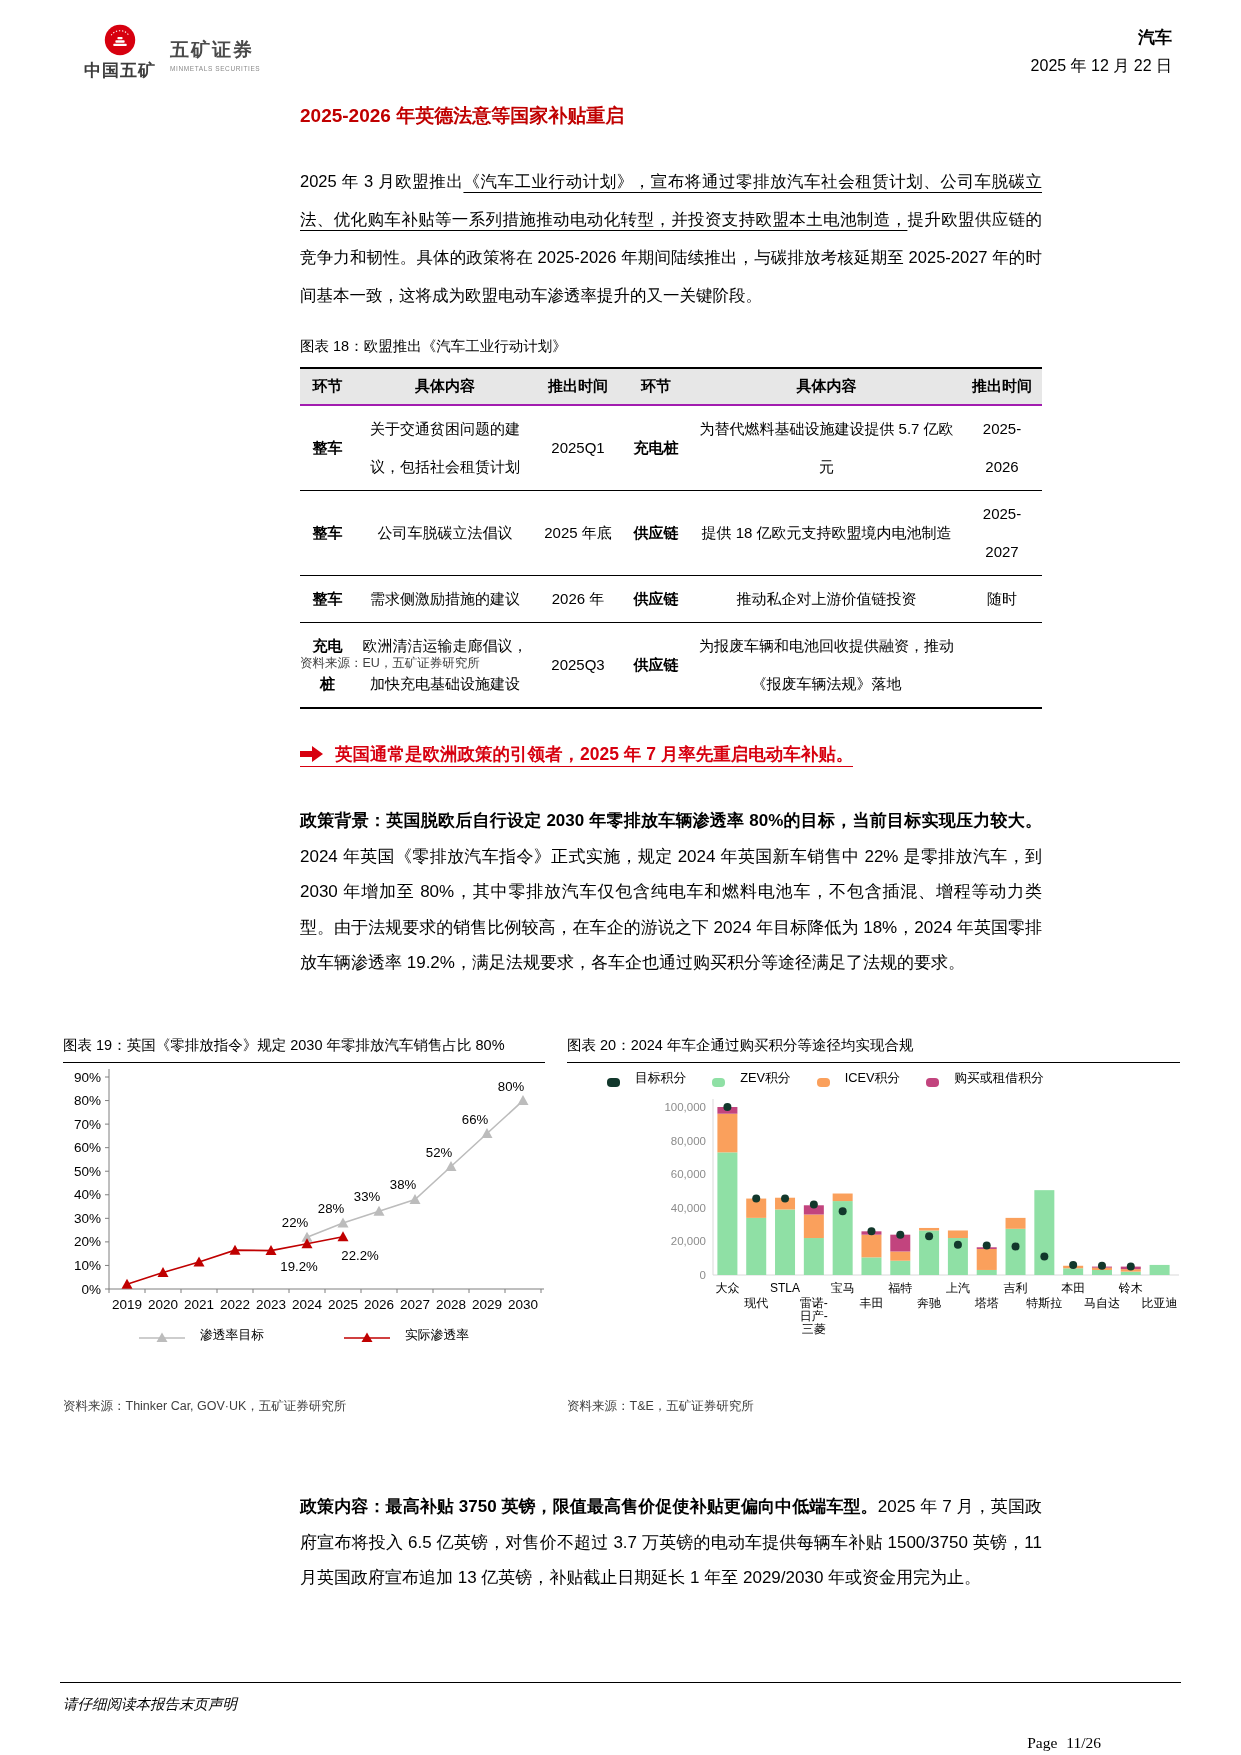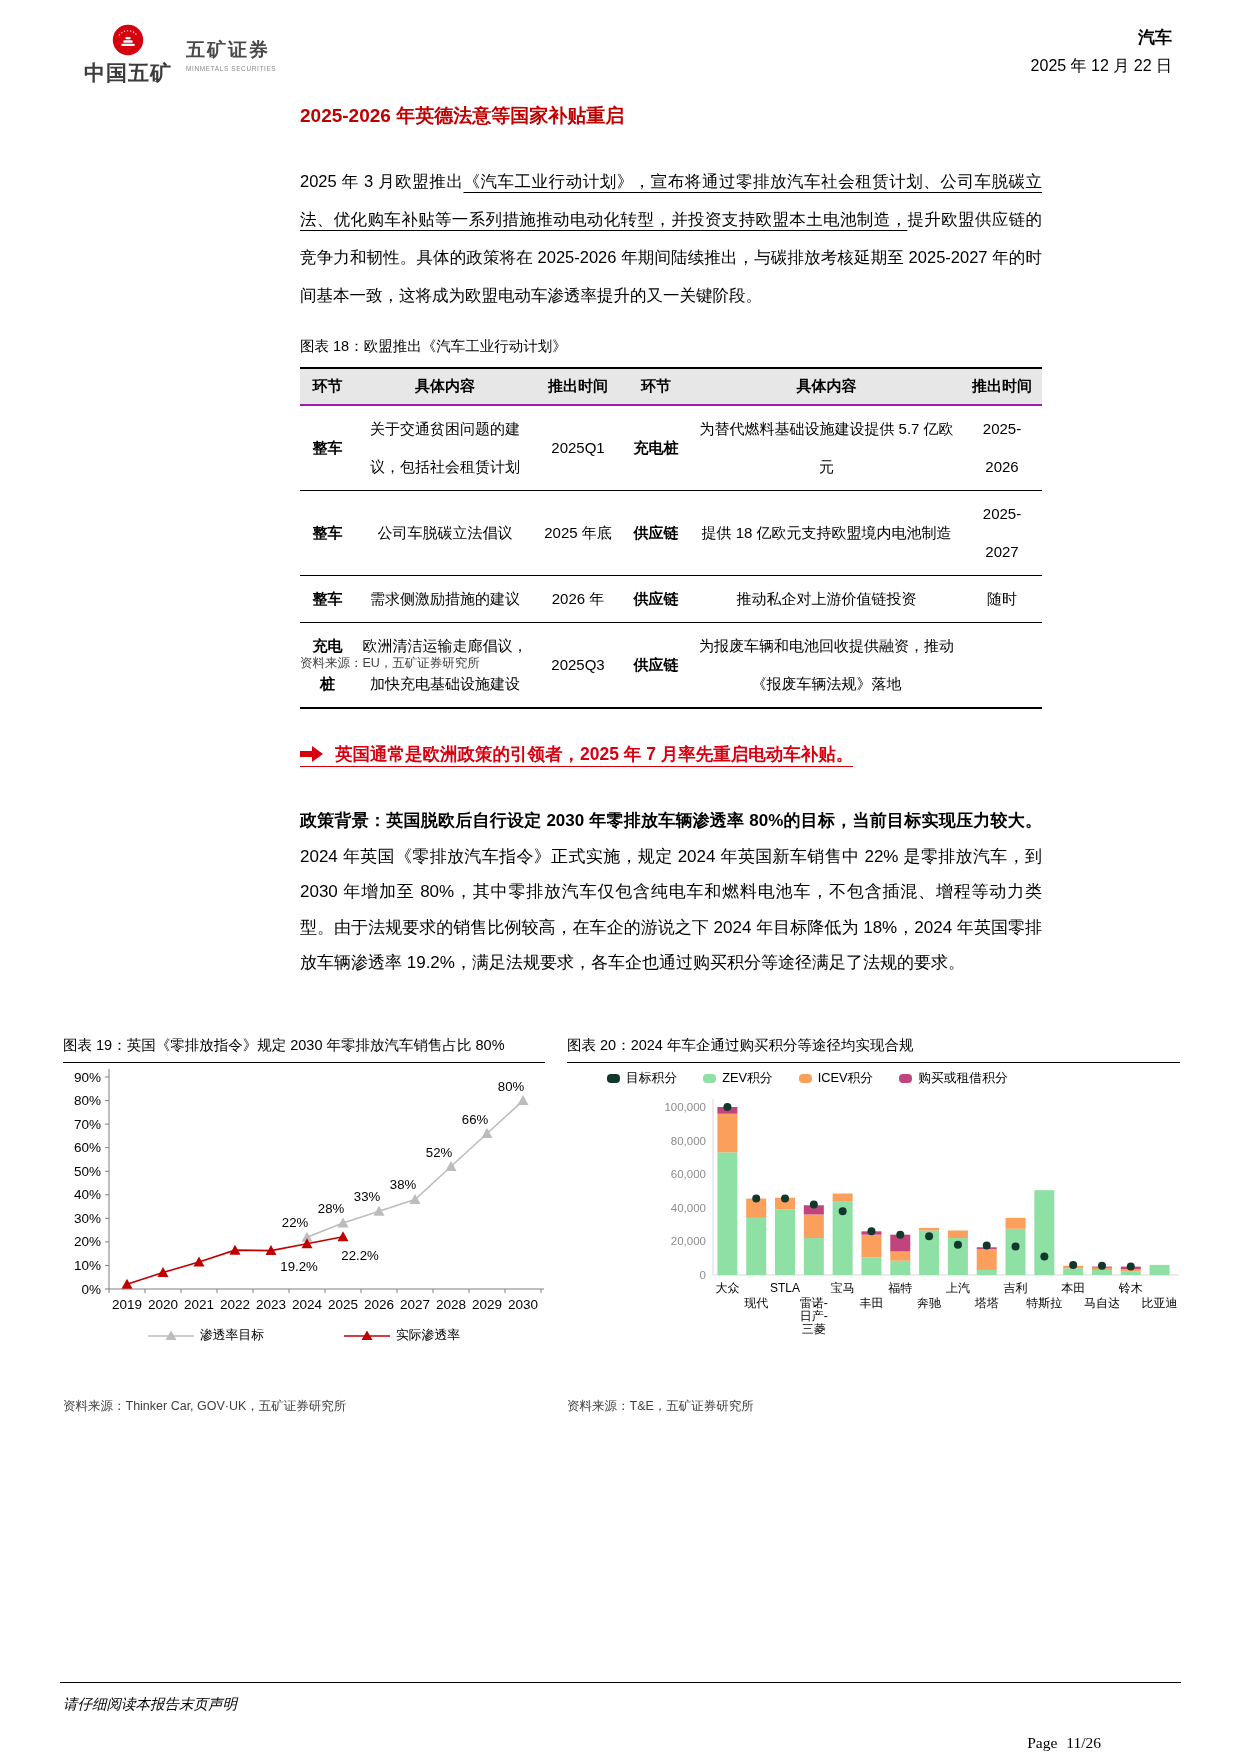--- a/index.html
+++ b/index.html
@@ -3,21 +3,21 @@
 <meta charset="utf-8">
 <style>
   html,body{margin:0;padding:0;}
   body{background:#fff;font-family:"Liberation Sans","DejaVu Sans",sans-serif;}
   .page{position:relative;width:1241px;height:1755px;margin:0 auto;background:#fff;color:#000;overflow:hidden;}
 
   
   .header-logo{position:absolute;left:84px;top:24px;display:flex;align-items:flex-start;gap:14px;}
   .emblem-col{display:flex;flex-direction:column;align-items:center;}
   .emblem{width:32px;height:32px;display:block;}
-  .company-name{font-size:21px;font-weight:bold;color:#3c3c3c;letter-spacing:1px;margin-top:3px;white-space:nowrap;}
+  .company-name{font-size:17px;font-weight:bold;color:#3c3c3c;letter-spacing:1px;margin-top:3px;white-space:nowrap;}
   .brand-col{margin-top:13px;}
   .brand-name{font-size:19px;font-weight:bold;color:#4a4a4a;letter-spacing:2px;white-space:nowrap;}
   .brand-en{font-size:6.5px;color:#8a8a8a;letter-spacing:.6px;margin-top:2px;}
   .header-right{position:absolute;right:69px;top:26px;text-align:right;}
   .report-category{font-size:17px;font-weight:bold;}
   .report-date{font-size:16px;margin-top:7px;}
 
   
   .red-heading{position:absolute;left:300px;top:103px;width:745px;font-size:19px;font-weight:bold;color:var(--accent-red,#c00000);}
   .body-p{text-align:justify;color:#000;}
@@ -50,21 +50,21 @@
 
   
   .fig19-block{position:absolute;left:63px;top:1036px;width:482px;}
   .fig20-block{position:absolute;left:567px;top:1036px;width:613px;}
   .fig-rule{border-top:1.5px solid #000;margin-top:7px;}
   .plot-host{display:block;}
   .plot-host svg{display:block;}
   .legend-row{display:flex;align-items:center;}
   .legend-19{justify-content:center;gap:80px;margin-top:2px;}
   .legend-20{margin:7px 0 2px 40px;gap:26px;}
-  .legend-item{display:inline-flex;align-items:center;gap:6px;}
+  .legend-item{display:inline-flex;align-items:flex-end;gap:15px;}
   .legend-label{font-size:12.8px;color:#000;}
   .pill{display:inline-block;width:13px;height:9px;border-radius:4px;}
   .fig19-source{position:absolute;left:63px;top:1398px;}
   .fig20-source{position:absolute;left:567px;top:1398px;}
 
   
   .footer-rule{position:absolute;left:60px;right:60px;top:1682px;border-top:1.3px solid #000;}
   .footer-left{position:absolute;left:63px;top:1695px;font-size:14.5px;font-style:italic;font-family:"Liberation Serif","DejaVu Serif",serif;}
   .footer-right{position:absolute;right:140px;top:1734px;font-size:15.5px;font-family:"Liberation Serif","DejaVu Serif",serif;}
   .footer-right .num{margin-left:9px;}
@@ -359,20 +359,21 @@
           <text x="477.34375" y="218" text-anchor="middle" font-size="12" fill="#000"><tspan x="477.34375" dy="0">特斯拉</tspan></text>
           <text x="506.15625" y="203" text-anchor="middle" font-size="12" fill="#000"><tspan x="506.15625" dy="0">本田</tspan></text>
           <text x="534.96875" y="218" text-anchor="middle" font-size="12" fill="#000"><tspan x="534.96875" dy="0">马自达</tspan></text>
           <text x="563.78125" y="203" text-anchor="middle" font-size="12" fill="#000"><tspan x="563.78125" dy="0">铃木</tspan></text>
           <text x="592.59375" y="218" text-anchor="middle" font-size="12" fill="#000"><tspan x="592.59375" dy="0">比亚迪</tspan></text>
         </svg>
       </div>
   </div>
   <div class="source-line fig20-source">资料来源：T&amp;E，五矿证券研究所</div>
 
+  <p class="body-p p3"><span class="b">政策内容：最高补贴 3750 英镑，限值最高售价促使补贴更偏向中低端车型。</span><span>2025 年 7 月，英国政府宣布将投入 6.5 亿英镑，对售价不超过 3.7 万英镑的电动车提供每辆车补贴 1500/3750 英镑，11 月英国政府宣布追加 13 亿英镑，补贴截止日期延长 1 年至 2029/2030 年或资金用完为止。</span></p>
 
   <div class="footer-rule"></div>
   <div class="footer-left">请仔细阅读本报告末页声明</div>
   <div class="footer-right">
     <span>Page</span><span class="num">11/26</span>
   </div>
 
 </div>
 
 </body></html>

